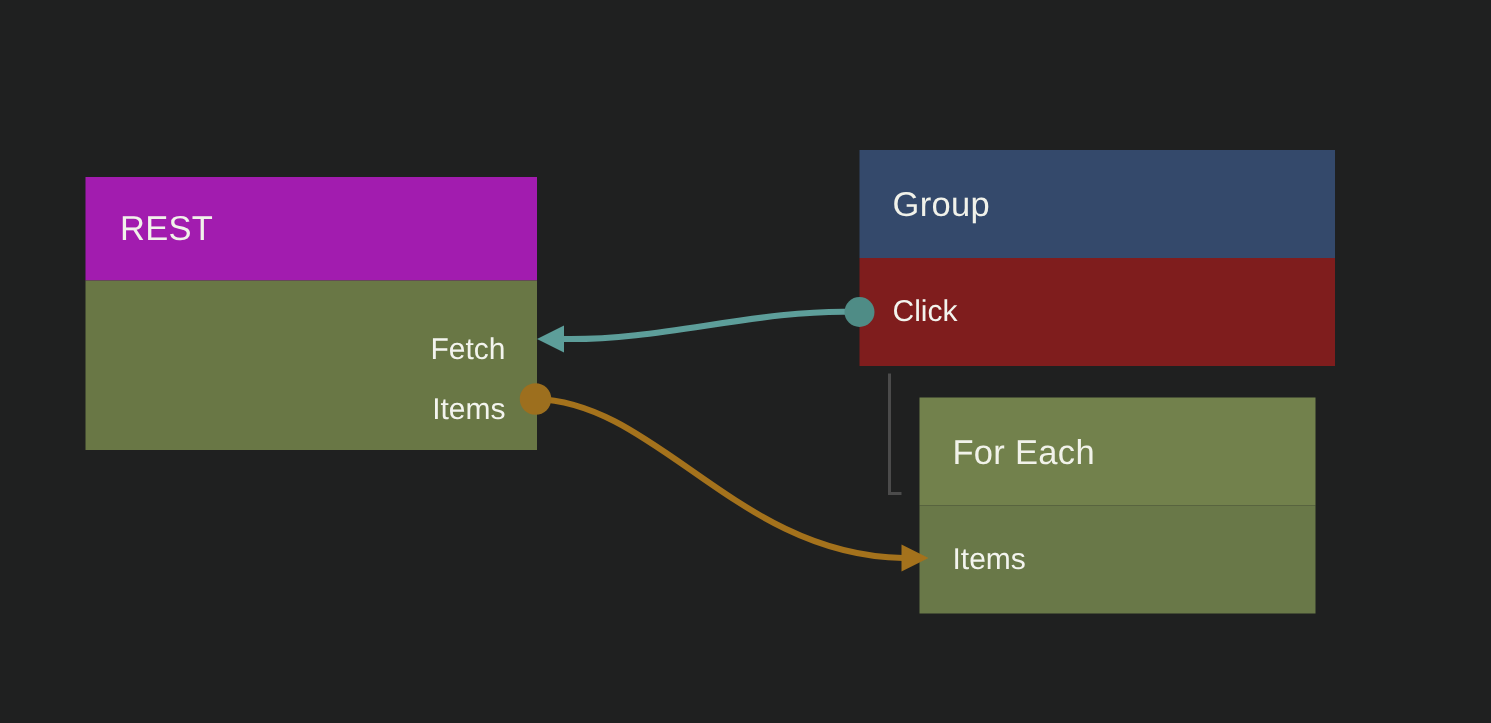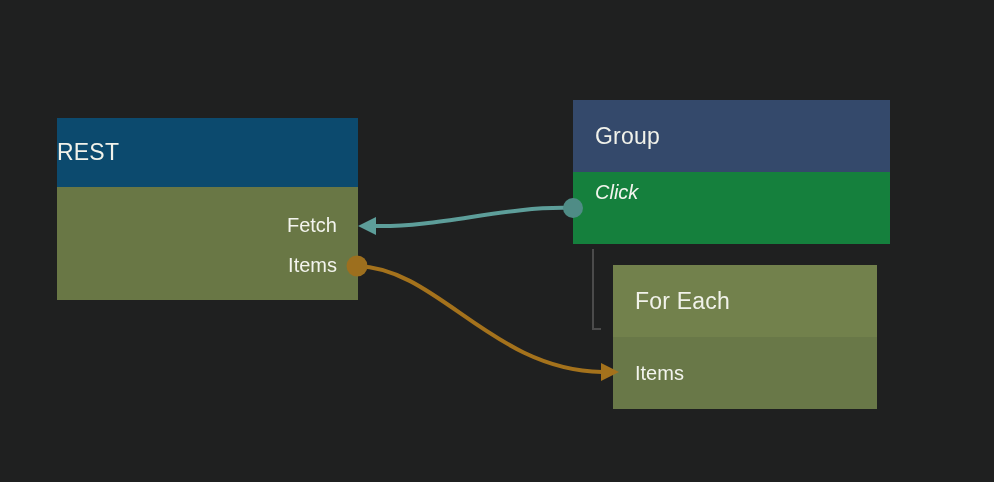--- a/index.html
+++ b/index.html
@@ -25,32 +25,32 @@
     letter-spacing: 0.2px;
   }
   .node-body { position: relative; }
   .port {
     height: 40px;
     display: flex;
     align-items: center;
     font-size: 20px;
     color: #f3f4ee;
   }
-  .port.right { justify-content: flex-end; padding-right: 21px; }
+  .port.right { justify-content: flex-end; padding-right: 21px; align-items: flex-end; }
   .port.left  { justify-content: flex-start; padding-left: 22px; }
 
   
   .node-rest { left: 57px; top: 118px; width: 301px; height: 182px; }
-  .node-rest .node-header { height: 69px; background: #0c4a6e; }
+  .node-rest .node-header { height: 69px; background: #a21caf; padding-left: 23px; }
   .node-rest .node-body   { height: 113px; background: #697745; padding-top: 18px; box-sizing: border-box; }
 
   
   .node-group { left: 573px; top: 100px; width: 317px; height: 144px; }
   .node-group .node-header { height: 72px; background: #34496b; padding-left: 22px; }
-  .node-group .node-body   { height: 72px; background: #15803d; display: flex; align-items: flex-start; font-style: italic; }
+  .node-group .node-body   { height: 72px; background: #7f1d1d; display: flex; align-items: center; }
   .node-group .port { width: 100%; }
 
   
   .node-foreach { left: 613px; top: 265px; width: 264px; height: 144px; }
   .node-foreach .node-header { height: 72px; background: #72814c; padding-left: 22px; }
   .node-foreach .node-body   { height: 72px; background: #697848; display: flex; align-items: center; }
   .node-foreach .port { width: 100%; }
 
   .wires {
     position: absolute;

